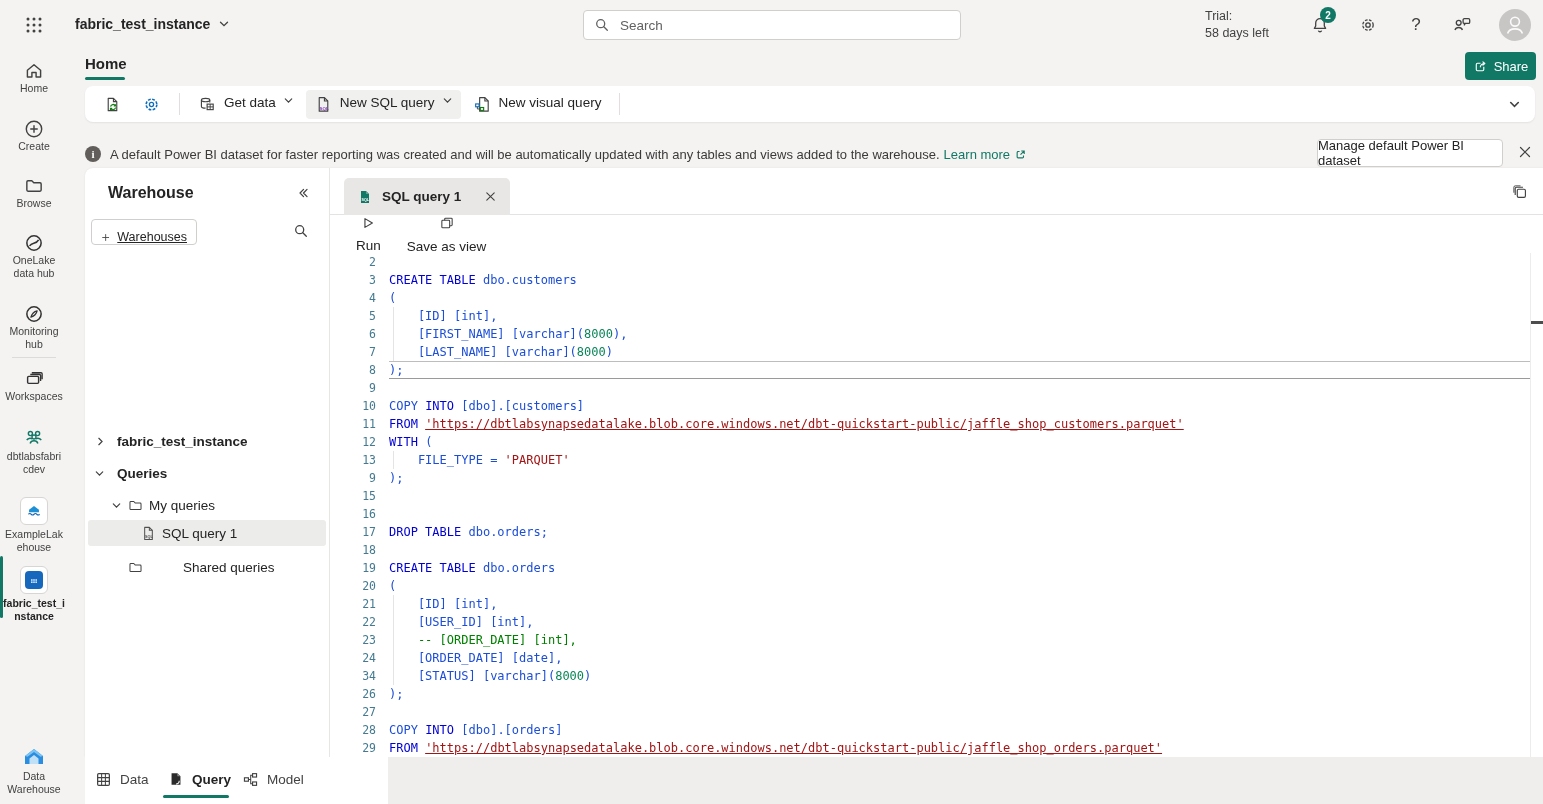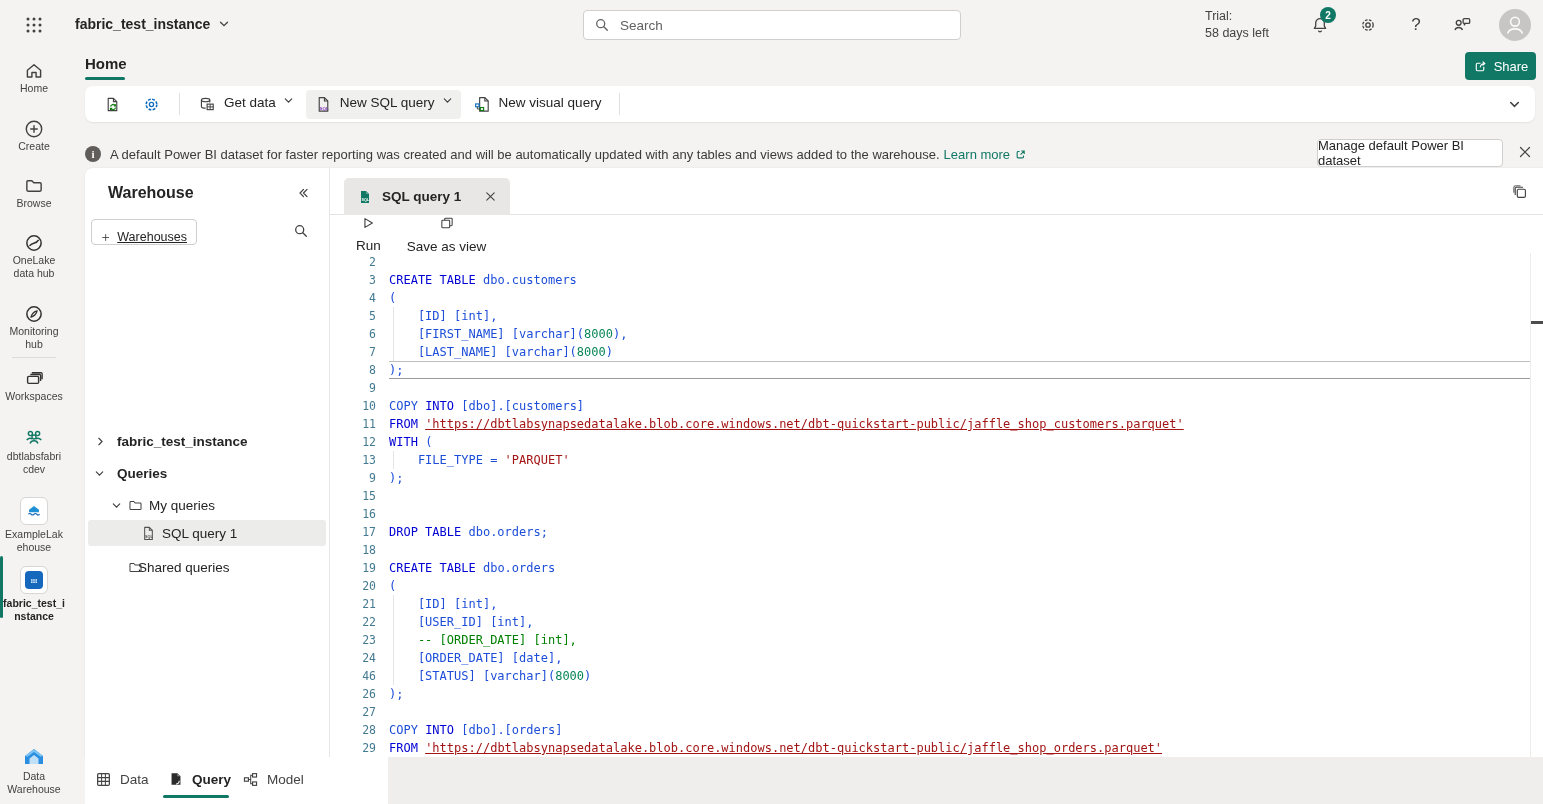--- a/index.html
+++ b/index.html
@@ -430,21 +430,21 @@
           <path d="M11 2.8 V6.3 H14.5" fill="none" stroke="#505050" stroke-width="1.2"></path>
           <text x="5.9" y="15.3" font-size="4.4" font-weight="bold" fill="#505050" font-family="Liberation Sans,sans-serif">SQL</text>
         </svg>
       <span style="margin-left:74px;">SQL query 1</span>
     </div>
 
     <div class="trow" style="top:386px;">
       <svg class="fic" style="left:42px;" width="17" height="17" viewBox="0 0 20 20">
           <path d="M3.5 6.3 a1 1 0 0 1 1-1 H8 l1.8 1.8 H15.5 a1 1 0 0 1 1 1 V13.7 a1 1 0 0 1 -1 1 H4.5 a1 1 0 0 1 -1 -1 Z" fill="none" stroke="#424242" stroke-width="1.2" stroke-linejoin="round"></path>
         </svg>
-      <span style="margin-left:53px;">Shared queries</span>
+      <span style="margin-left:98px;">Shared queries</span>
     </div>
   </div>
 
   <div class="editorpane">
     <div class="tabbar">
       <div class="qtab">
         <svg width="16" height="16" viewBox="0 0 20 20">
             <path d="M5 2.5 H11.2 L15 6.3 V17.5 H5 Z" fill="#117865"></path>
             <path d="M11.2 2.5 V6.3 H15 Z" fill="#5ba393"></path>
             <text x="5.6" y="15.6" font-size="4.6" font-weight="bold" fill="#ffffff" font-family="Liberation Sans,sans-serif">SQL</text>
@@ -496,21 +496,21 @@
         <div class="code-line"><span class="ln">15</span><span class="cd"></span></div>
         <div class="code-line"><span class="ln">16</span><span class="cd"></span></div>
         <div class="code-line"><span class="ln">17</span><span class="cd"><span class="tok-k">DROP TABLE</span><span class="tok-p"> dbo.orders;</span></span></div>
         <div class="code-line"><span class="ln">18</span><span class="cd"></span></div>
         <div class="code-line"><span class="ln">19</span><span class="cd"><span class="tok-k">CREATE TABLE</span><span class="tok-p"> dbo.orders</span></span></div>
         <div class="code-line"><span class="ln">20</span><span class="cd"><span class="tok-p">(</span></span></div>
         <div class="code-line guide"><span class="ln">21</span><span class="cd"><span class="tok-p">    [ID] [int],</span></span></div>
         <div class="code-line guide"><span class="ln">22</span><span class="cd"><span class="tok-p">    [USER_ID] [int],</span></span></div>
         <div class="code-line guide"><span class="ln">23</span><span class="cd"><span class="tok-c">    -- [ORDER_DATE] [int],</span></span></div>
         <div class="code-line guide"><span class="ln">24</span><span class="cd"><span class="tok-p">    [ORDER_DATE] [date],</span></span></div>
-        <div class="code-line guide"><span class="ln">46</span><span class="cd"><span class="tok-p">    [STATUS] [varchar](</span><span class="tok-n">8000</span><span class="tok-p">)</span></span></div>
+        <div class="code-line guide"><span class="ln">34</span><span class="cd"><span class="tok-p">    [STATUS] [varchar](</span><span class="tok-n">8000</span><span class="tok-p">)</span></span></div>
         <div class="code-line"><span class="ln">26</span><span class="cd"><span class="tok-p">);</span></span></div>
         <div class="code-line"><span class="ln">27</span><span class="cd"></span></div>
         <div class="code-line"><span class="ln">28</span><span class="cd"><span class="tok-p">COPY </span><span class="tok-k">INTO</span><span class="tok-p"> [dbo].[orders]</span></span></div>
         <div class="code-line"><span class="ln">29</span><span class="cd"><span class="tok-k">FROM</span><span class="tok-p"> </span><span class="tok-u">'https://dbtlabsynapsedatalake.blob.core.windows.net/dbt-quickstart-public/jaffle_shop_orders.parquet'</span></span></div>
       </div>
     <div class="edge-line"></div>
     <div class="scroll-dash"></div>
   </div>
 </div>
 

